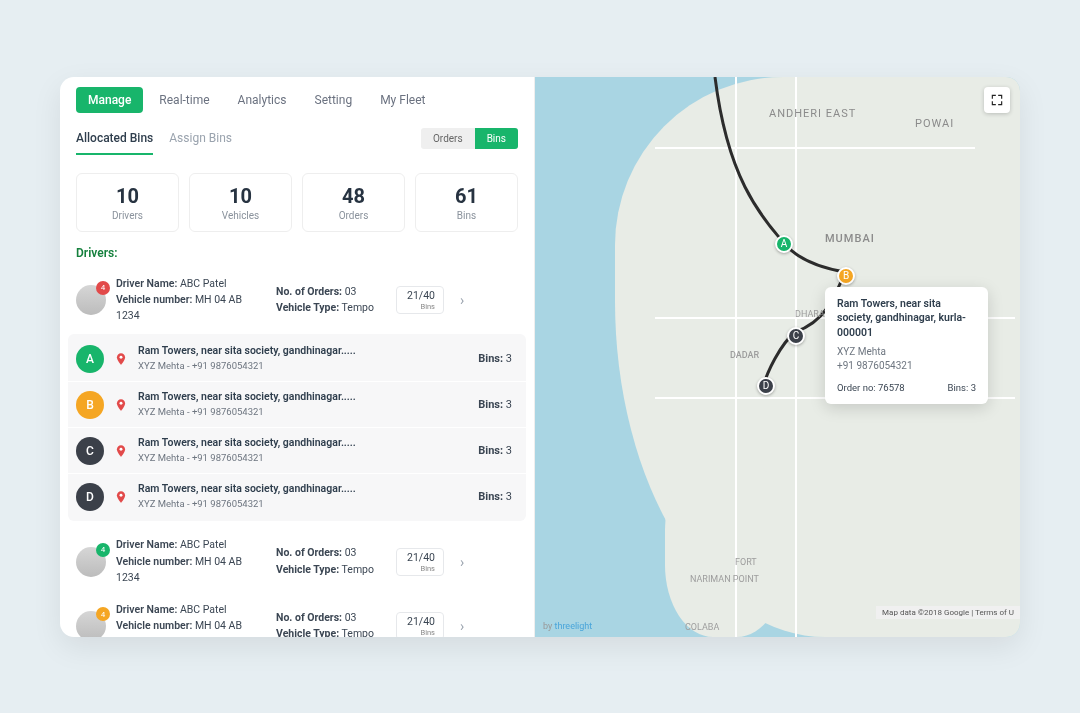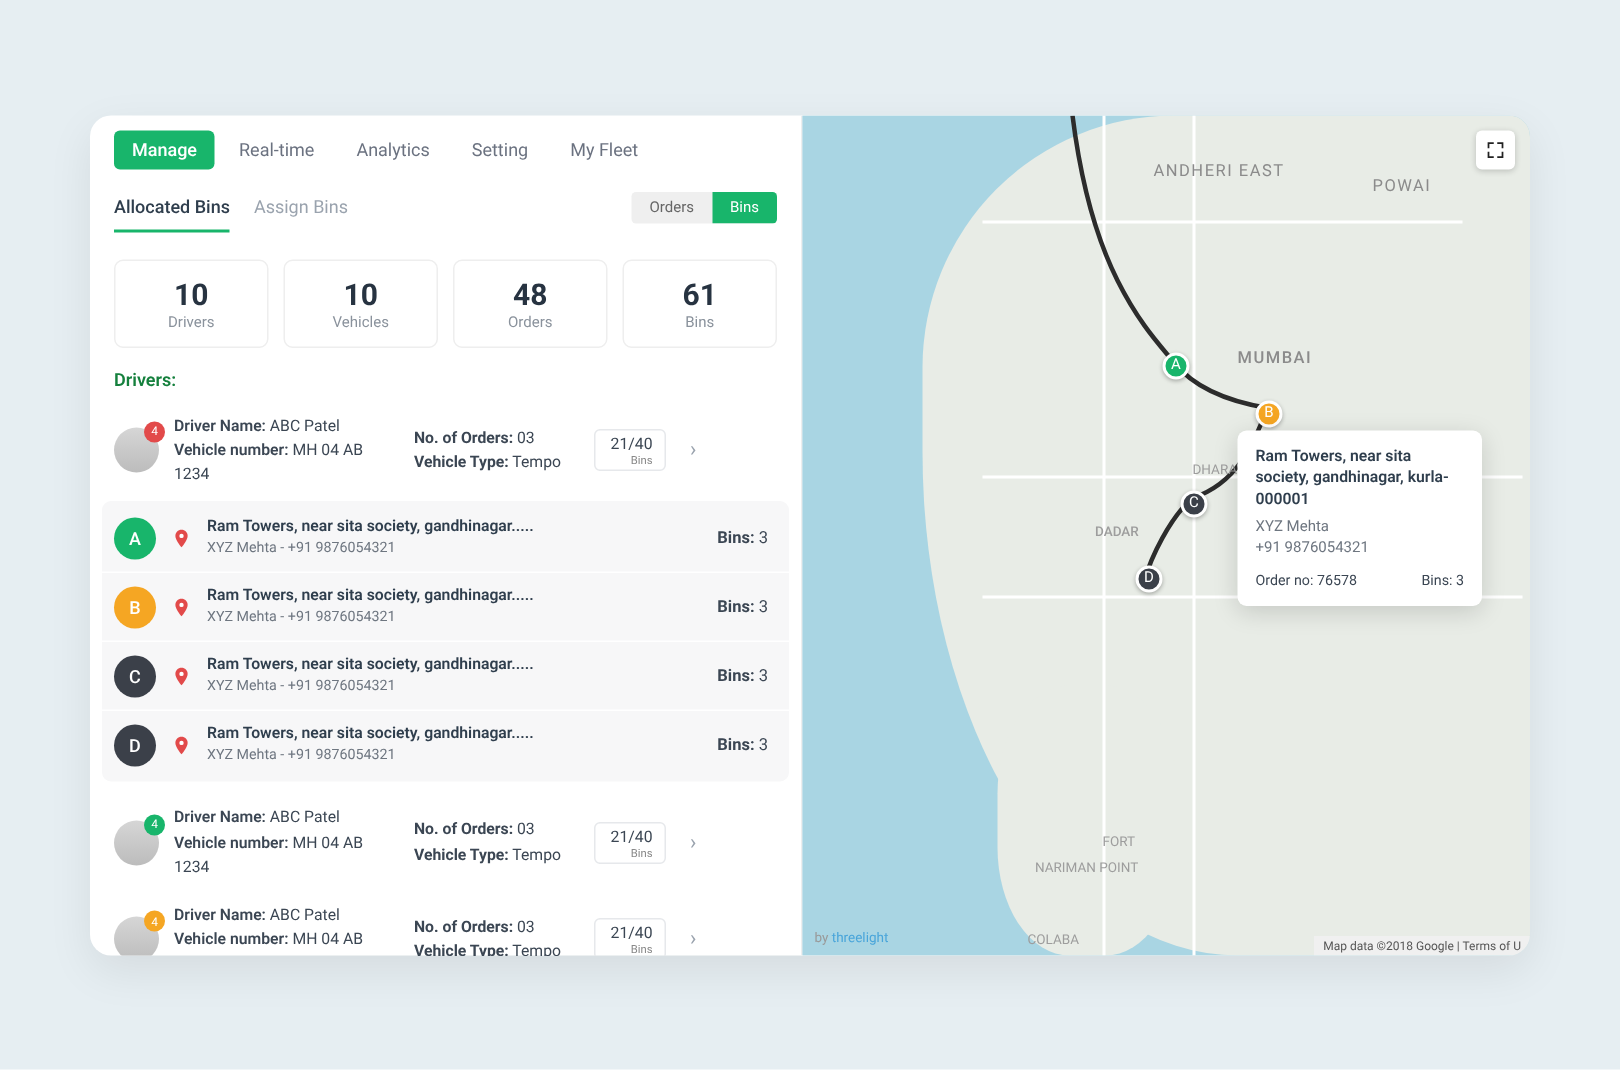--- a/index.html
+++ b/index.html
@@ -78,21 +78,21 @@
 .route { position:absolute; inset:0; }
 .mpin { position:absolute; width:18px; height:18px; border-radius:50%; color:#fff; font-size:10px; display:flex; align-items:center; justify-content:center; border:2px solid #fff; box-shadow:0 1px 3px rgba(0,0,0,0.3); }
 .mgreen{background:#18b56b;} .morange{background:#f5a623;} .mdark{background:#3b4049;}
 .popup { position:absolute; background:#fff; border-radius:6px; padding:10px 12px; font-size:10.5px; color:#3b4653; box-shadow:0 4px 16px rgba(0,0,0,0.15); width:163px; line-height:1.4; }
 .popup .title { font-weight:600; font-size:10.5px; color:#2f3e4d; }
 .popup .sub { font-size:10px; color:#6e7680; margin-top:4px; }
 .popup .row { display:flex; justify-content:space-between; gap:8px; margin-top:8px; font-size:9.5px; }
 .expand-btn { position:absolute; top:10px; right:10px; width:26px; height:26px; background:#fff; border-radius:4px; display:flex; align-items:center; justify-content:center; box-shadow:0 1px 4px rgba(0,0,0,0.2); cursor:pointer; }
 .expand-btn svg { width:14px; height:14px; fill:#222; }
 .credit { position:absolute; bottom:6px; left:8px; font-size:9px; color:#49a5da; }
-.attrib { position:absolute; bottom:0; right:0; background:#f0f0f0; font-size:8px; color:#555; padding:2px 6px; }
+.attrib { position:absolute; bottom:18px; right:0; background:#f0f0f0; font-size:8px; color:#555; padding:2px 6px; }
 </style>
 </head>
 <body>
 
 <div class="app">
   <div class="left">
     <div class="navbar">
       <div class="nav-item active">Manage</div>
       <div class="nav-item">Real-time</div>
       <div class="nav-item">Analytics</div>

